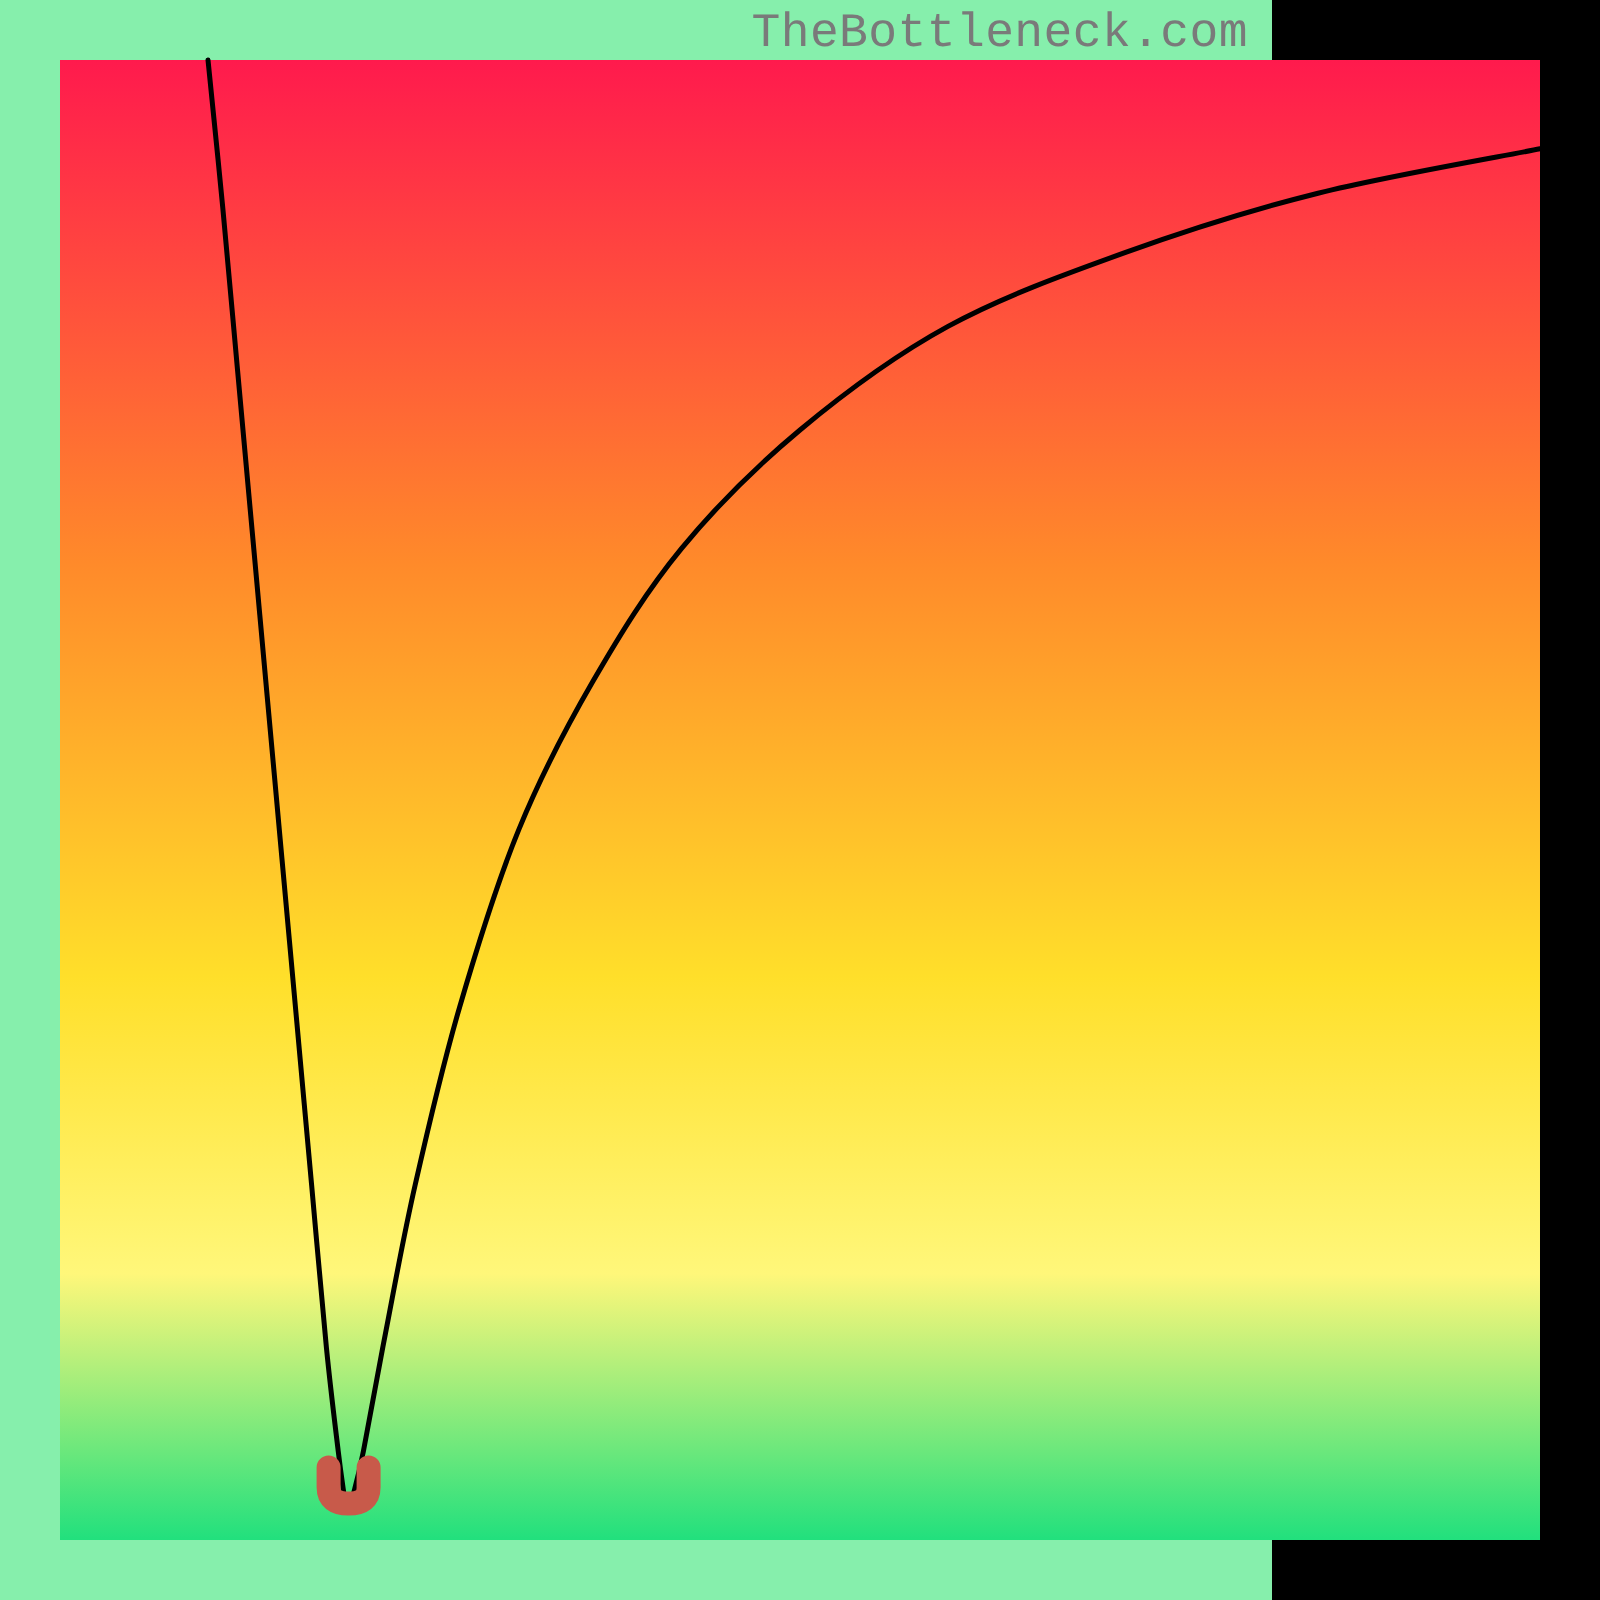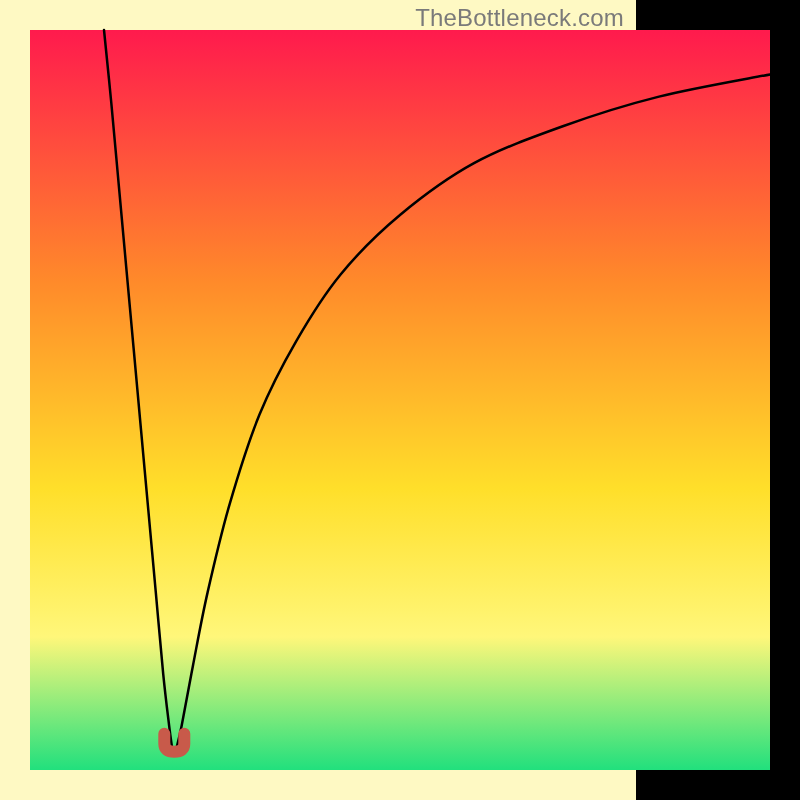--- a/index.html
+++ b/index.html
@@ -7,22 +7,23 @@
     padding: 0;
     width: 800px;
     height: 800px;
     background: #000;
     overflow: hidden;
     font-family: Arial, Helvetica, sans-serif;
   }
   .outer {
     width: 636px;
     height: 800px;
-    background: #fef9c3;
+    background: #86efac;
     position: relative;
+    font-family: Liberation Mono, monospace;
   }
   .watermark {
     position: absolute;
     top: 4px;
     right: 12px;
     color: #7a7a7a;
     font-size: 24px;
     font-weight: 400;
     letter-spacing: 0.2px;
     z-index: 10;

